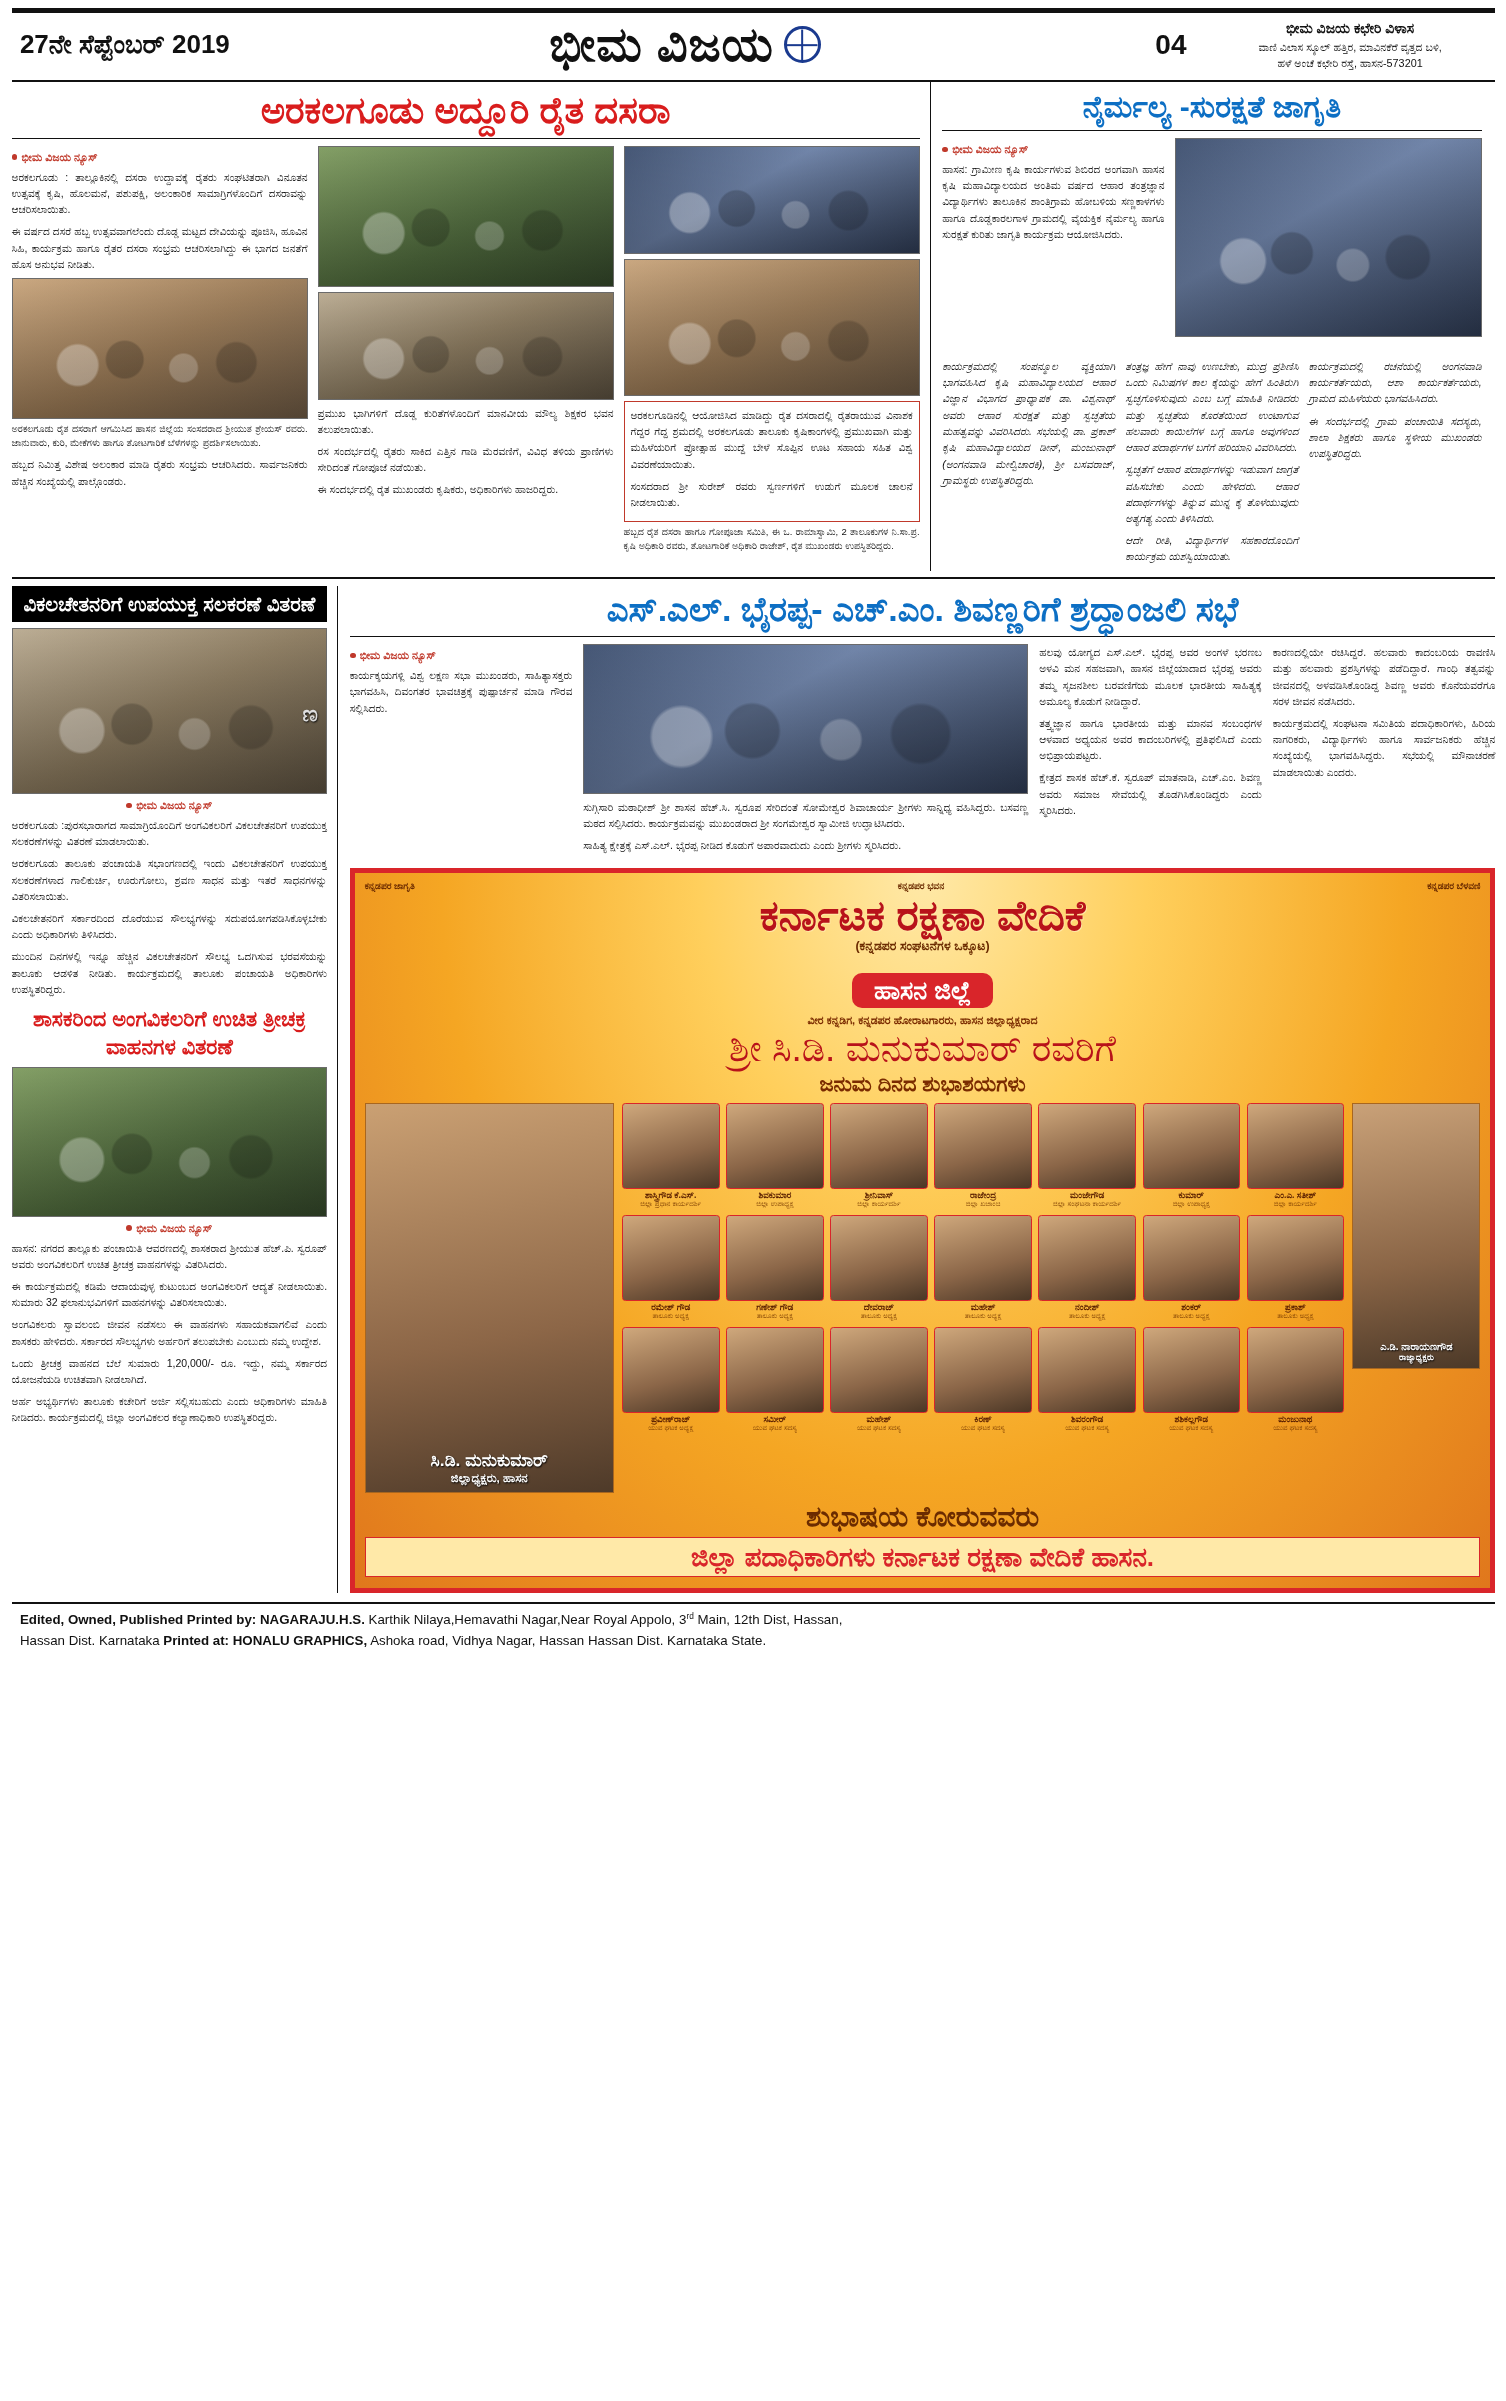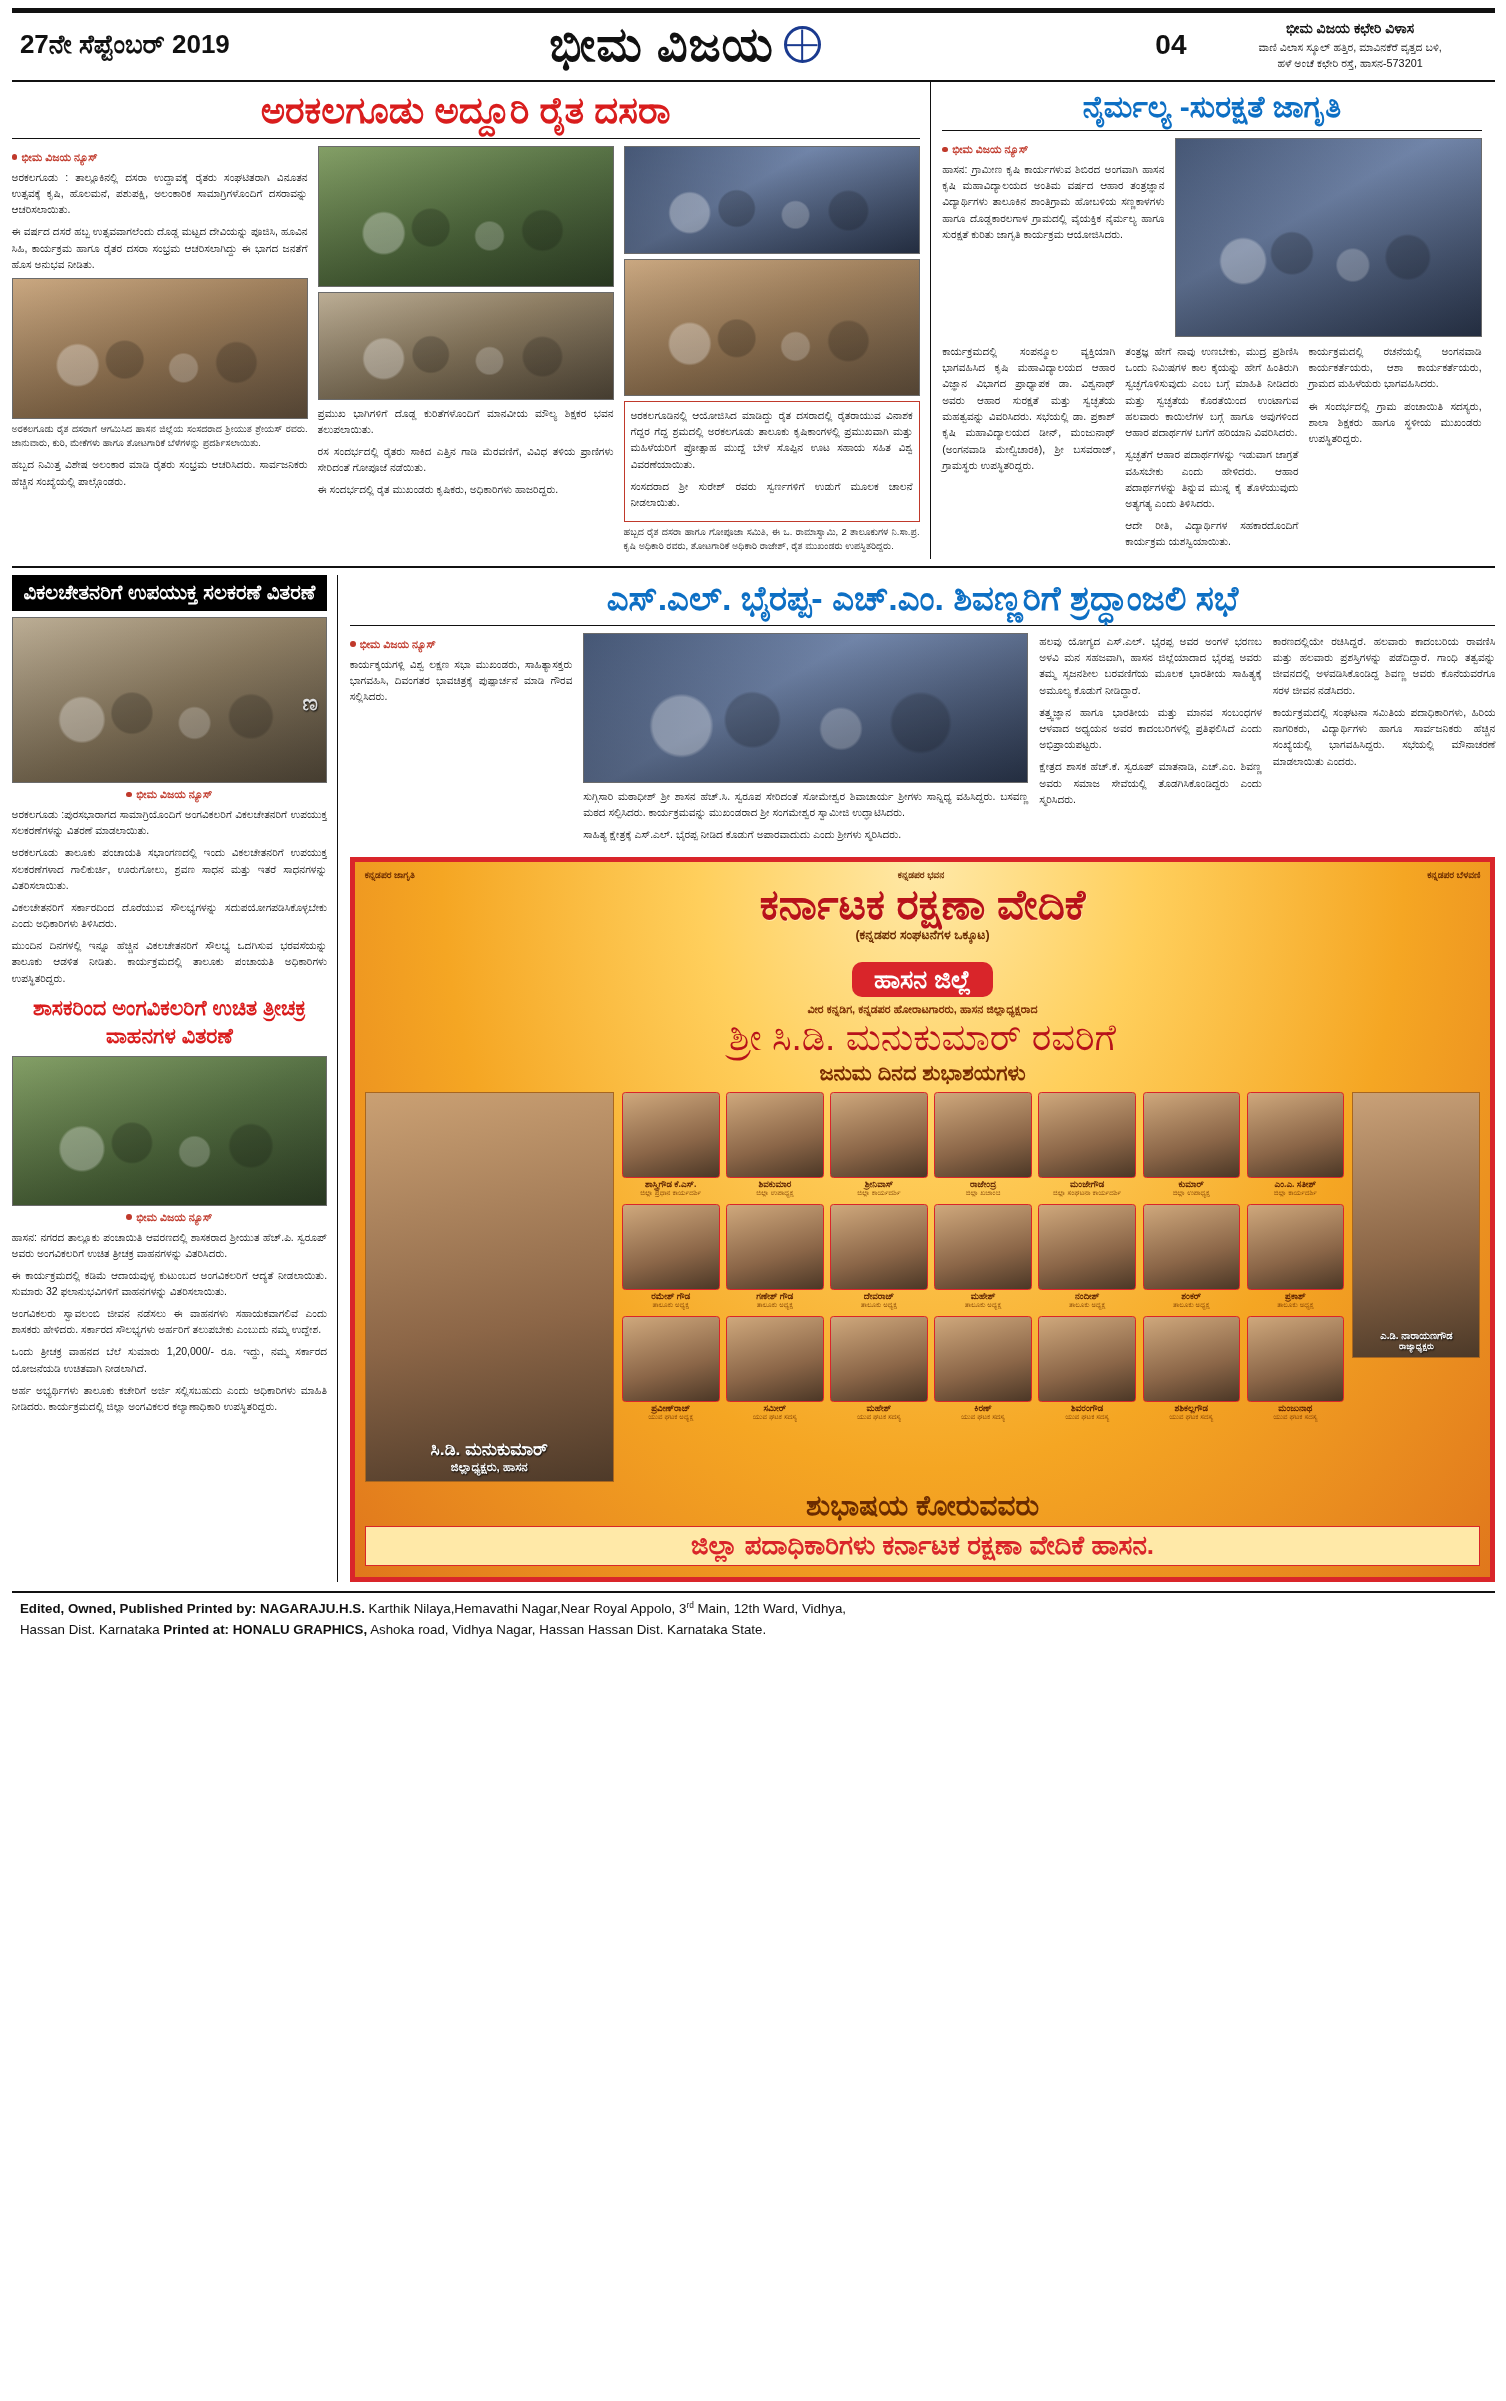--- a/index.html
+++ b/index.html
@@ -349,21 +349,21 @@
             <span class="dot"></span>
             <span>ಭೀಮ ವಿಜಯ ನ್ಯೂಸ್</span>
           </div>
           <p class="body">ಹಾಸನ: ಗ್ರಾಮೀಣ ಕೃಷಿ ಕಾರ್ಯಗಳುವ ಶಿಬಿರದ ಅಂಗವಾಗಿ ಹಾಸನ ಕೃಷಿ ಮಹಾವಿದ್ಯಾಲಯದ ಅಂತಿಮ ವರ್ಷದ ಆಹಾರ ತಂತ್ರಜ್ಞಾನ ವಿದ್ಯಾರ್ಥಿಗಳು ತಾಲೂಕಿನ ಶಾಂತಿಗ್ರಾಮ ಹೋಬಳಿಯ ಸಣ್ಣಕಾಳಗಳು ಹಾಗೂ ದೊಡ್ಡಕಾರಲಗಾಳ ಗ್ರಾಮದಲ್ಲಿ ವೈಯಕ್ತಿಕ ನೈರ್ಮಲ್ಯ ಹಾಗೂ ಸುರಕ್ಷತೆ ಕುರಿತು ಜಾಗೃತಿ ಕಾರ್ಯಕ್ರಮ ಆಯೋಜಿಸಿದರು.</p>
         </div>
         <div style="width:58%;">
           <div class="photo hall" style="height:199px;"></div>
         </div>
       </div>
 
-      <div class="three-col" style="margin-top:6px;">
+      <div class="three-col" style="margin-top:21px;font-style:italic;">
         <div>
           <p class="body">ಕಾರ್ಯಕ್ರಮದಲ್ಲಿ ಸಂಪನ್ಮೂಲ ವ್ಯಕ್ತಿಯಾಗಿ ಭಾಗವಹಿಸಿದ ಕೃಷಿ ಮಹಾವಿದ್ಯಾಲಯದ ಆಹಾರ ವಿಜ್ಞಾನ ವಿಭಾಗದ ಪ್ರಾಧ್ಯಾಪಕ ಡಾ. ವಿಶ್ವನಾಥ್ ಅವರು ಆಹಾರ ಸುರಕ್ಷತೆ ಮತ್ತು ಸ್ವಚ್ಛತೆಯ ಮಹತ್ವವನ್ನು ವಿವರಿಸಿದರು. ಸಭೆಯಲ್ಲಿ ಡಾ. ಪ್ರಕಾಶ್ ಕೃಷಿ ಮಹಾವಿದ್ಯಾಲಯದ ಡೀನ್, ಮಂಜುನಾಥ್ (ಅಂಗನವಾಡಿ ಮೇಲ್ವಿಚಾರಕಿ), ಶ್ರೀ ಬಸವರಾಜ್, ಗ್ರಾಮಸ್ಥರು ಉಪಸ್ಥಿತರಿದ್ದರು.</p>
         </div>
         <div>
           <p class="body">ತಂತ್ರಜ್ಞ ಹೇಗೆ ನಾವು ಉಣಬೇಕು, ಮುದ್ರ ಪ್ರಶಿಣಿಸಿ ಒಂದು ನಿಮಿಷಗಳ ಕಾಲ ಕೈಯನ್ನು ಹೇಗೆ ಹಿಂತಿರುಗಿ ಸ್ವಚ್ಛಗೊಳಿಸುವುದು ಎಂಬ ಬಗ್ಗೆ ಮಾಹಿತಿ ನೀಡಿದರು ಮತ್ತು ಸ್ವಚ್ಛತೆಯ ಕೊರತೆಯಿಂದ ಉಂಟಾಗುವ ಹಲವಾರು ಕಾಯಿಲೆಗಳ ಬಗ್ಗೆ ಹಾಗೂ ಅವುಗಳಿಂದ ಆಹಾರ ಪದಾರ್ಥಗಳ ಬಗೆಗೆ ಹರಿಯಾನಿ ವಿವರಿಸಿದರು.</p>
           <p class="body">ಸ್ವಚ್ಛತೆಗೆ ಆಹಾರ ಪದಾರ್ಥಗಳನ್ನು ಇಡುವಾಗ ಜಾಗ್ರತೆ ವಹಿಸಬೇಕು ಎಂದು ಹೇಳಿದರು. ಆಹಾರ ಪದಾರ್ಥಗಳನ್ನು ತಿನ್ನುವ ಮುನ್ನ ಕೈ ತೊಳೆಯುವುದು ಅತ್ಯಗತ್ಯ ಎಂದು ತಿಳಿಸಿದರು.</p>
           <p class="body">ಆದೇ ರೀತಿ, ವಿದ್ಯಾರ್ಥಿಗಳ ಸಹಕಾರದೊಂದಿಗೆ ಕಾರ್ಯಕ್ರಮ ಯಶಸ್ವಿಯಾಯಿತು.</p>
         </div>
         <div>
           <p class="body">ಕಾರ್ಯಕ್ರಮದಲ್ಲಿ ರಚನೆಯಲ್ಲಿ ಅಂಗನವಾಡಿ ಕಾರ್ಯಕರ್ತೆಯರು, ಆಶಾ ಕಾರ್ಯಕರ್ತೆಯರು, ಗ್ರಾಮದ ಮಹಿಳೆಯರು ಭಾಗವಹಿಸಿದರು.</p>
@@ -574,21 +574,21 @@
         </div>
 
         <div class="poster-foot1">ಶುಭಾಷಯ ಕೋರುವವರು</div>
         <div class="poster-foot2">ಜಿಲ್ಲಾ ಪದಾಧಿಕಾರಿಗಳು ಕರ್ನಾಟಕ ರಕ್ಷಣಾ ವೇದಿಕೆ  ಹಾಸನ.</div>
       </div>
     </div>
   </div>
 
   <div class="footer">
     <div>
-      <span>Edited, Owned,  Published Printed by: NAGARAJU.H.S.</span><span class="norm"> Karthik  Nilaya,Hemavathi  Nagar,Near  Royal Appolo, 3</span><sup class="norm">rd</sup><span class="norm">  Main,  12th Ward, Vidhya,</span>
+      <span>Edited, Owned,  Published Printed by: NAGARAJU.H.S.</span><span class="norm"> Karthik  Nilaya,Hemavathi  Nagar,Near  Royal Appolo, 3</span><sup class="norm">rd</sup><span class="norm">  Main,  12th Dist, Hassan,</span>
     </div>
     <div>
       <span class="norm">Hassan Dist.</span><span class="norm">   Karnataka </span><span>Printed at: HONALU GRAPHICS,</span><span class="norm"> Ashoka road,  Vidhya Nagar, Hassan Hassan Dist. Karnataka State.</span>
     </div>
   </div>
 
 </div>
 
 
 </body></html>

